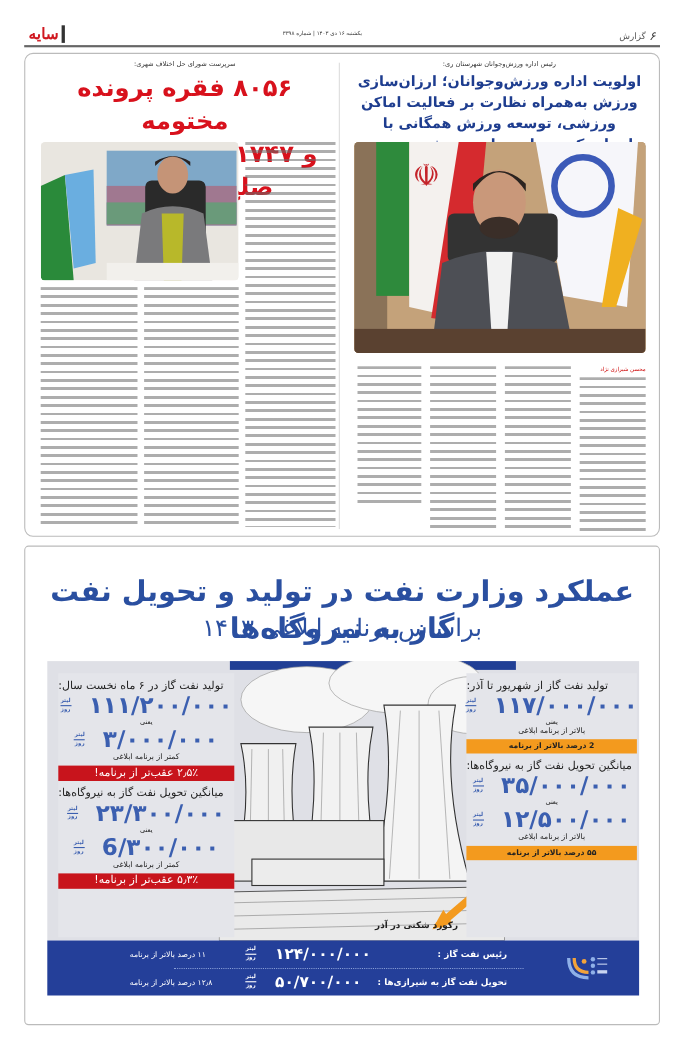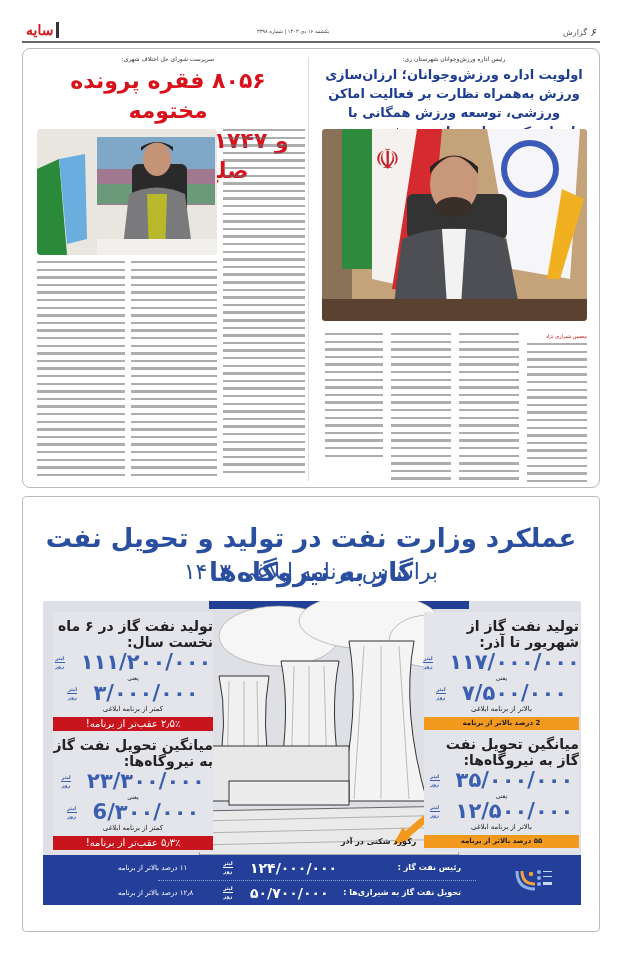--- a/index.html
+++ b/index.html
@@ -14,21 +14,21 @@
 .col{position:absolute}
 .kicker{font-size:6px;color:#333;text-align:center}
 .hl-blue{color:#1e3d8f;font-weight:bold;font-size:13px;line-height:19px;text-align:center}
 .hl-red{color:#d8111c;font-weight:bold;font-size:24px;line-height:32px;text-align:center;font-family:"DejaVu Sans",sans-serif}
 .photo{position:absolute;overflow:hidden;border-radius:4px}
 .textcol{position:absolute;font-size:4.2px;line-height:7.6px;color:#333;text-align:justify}
 .box-bottom{position:absolute;left:22px;top:496px;width:578px;height:436px;border:1px solid #bbb;border-radius:4px;overflow:hidden}
 .inf-title{position:absolute;left:0;top:24px;width:100%;text-align:center;color:#2a4fa0;font-weight:bold;font-size:26px;line-height:34px}
 .inf-sub{position:absolute;left:0;top:60px;width:100%;text-align:center;color:#2a4fa0;font-weight:normal;font-size:22px;line-height:30px}
 .panel{position:absolute;background:#e4e5ea}
-.panel .lab{font-size:14px;color:#222;text-align:right;font-weight:bold}
+.panel .lab{font-size:10px;color:#222;text-align:left;font-weight:normal}
 .bignum{font-size:21px;color:#3b5fb0;font-weight:bold;text-align:center;letter-spacing:-1px;display:flex;justify-content:center;align-items:center;gap:16px}
 .unit{font-size:5px;color:#3b5fb0;display:flex;flex-direction:column;align-items:center;line-height:7px}
 .unit i{display:block;width:10px;height:1px;background:#3b5fb0}
 .ya{font-size:6px;text-align:center;color:#222}
 .small{font-size:7px;text-align:center;color:#222}
 .redbar{background:#c8141c;color:#fff;font-size:10px;text-align:center;height:14px;line-height:14px}
 .orangebar{background:#f39a1e;color:#222;font-size:7px;text-align:center;height:13px;line-height:13px;font-weight:bold}
 .bluestripe{position:absolute;background:#213f95}
 .footer-band{position:absolute;left:20px;top:358px;width:538px;height:50px;background:#243f99;color:#fff}
 .frow{position:absolute;left:0;width:100%;height:25px;display:flex;align-items:center;font-size:8px}
@@ -203,28 +203,20 @@
     <div class="lab" style="margin-top:6px">تولید نفت گاز از شهریور تا آذر:</div>
     <div class="bignum">
       <span>۱۱۷/۰۰۰/۰۰۰</span>
       <span class="unit">
           <span>لیتر</span>
           <i></i>
           <span>روز</span>
         </span>
     </div>
     <div class="ya">یعنی</div>
-    <div class="bignum">
-      <span>۷/۵۰۰/۰۰۰</span>
-      <span class="unit">
-          <span>لیتر</span>
-          <i></i>
-          <span>روز</span>
-        </span>
-    </div>
     <div class="small">بالاتر از برنامه ابلاغی</div>
     <div class="orangebar" style="margin:4px 0 6px">2 درصد بالاتر از برنامه</div>
     <div class="lab">میانگین تحویل نفت گاز به نیروگاه‌ها:</div>
     <div class="bignum">
       <span>۳۵/۰۰۰/۰۰۰</span>
       <span class="unit">
           <span>لیتر</span>
           <i></i>
           <span>روز</span>
         </span>

